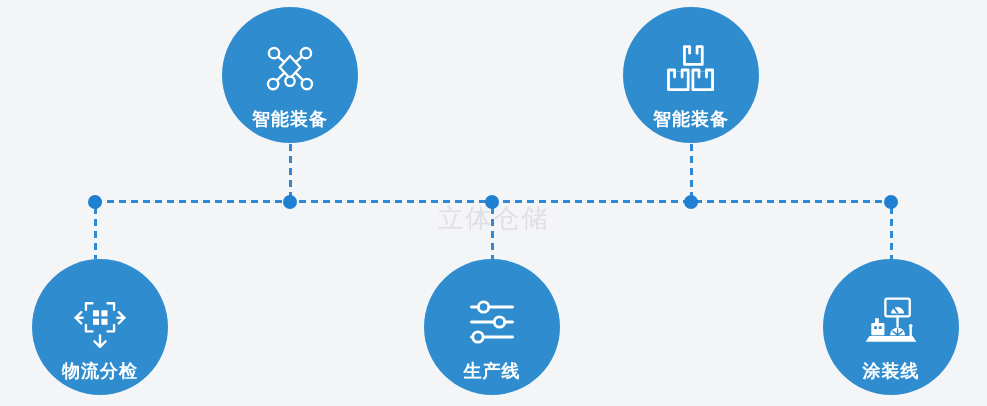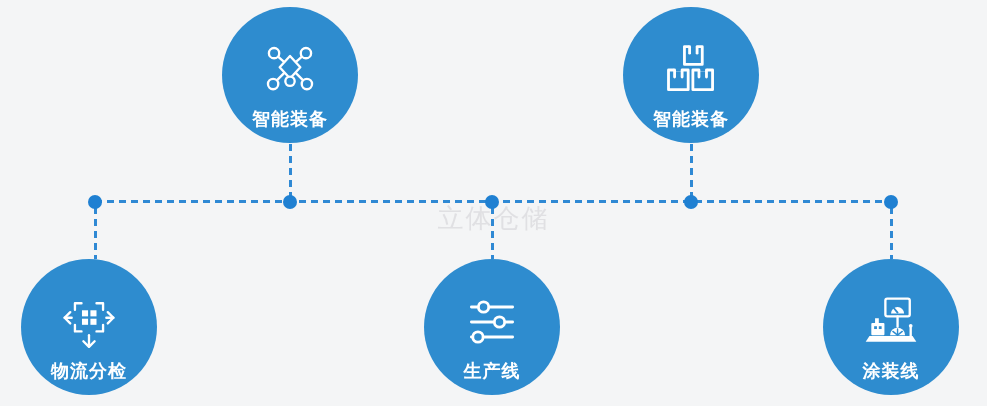--- a/index.html
+++ b/index.html
@@ -130,21 +130,21 @@
       <line class="st3" x1="14.5" y1="28" x2="14.5" y2="35.5"></line>
       <line class="st3" x1="22.5" y1="28" x2="22.5" y2="35.5"></line>
       <rect class="st3" x="34" y="28" width="21" height="21"></rect>
       <rect class="fb" x="40" y="25.5" width="9" height="4"></rect>
       <line class="st3" x1="40.5" y1="28" x2="40.5" y2="35.5"></line>
       <line class="st3" x1="48.5" y1="28" x2="48.5" y2="35.5"></line>
     </svg>
     <div class="label">智能装备</div>
   </div>
 
-  <div class="node" style="left:21px;top:259px;">
+  <div class="node" style="left:32px;top:259px;">
     <svg class="icon" viewBox="0 0 64 60">
 
       <rect class="fw" x="24.5" y="17.5" width="6.5" height="6.5"></rect>
       <rect class="fw" x="33.5" y="17.5" width="6.5" height="6.5"></rect>
       <rect class="fw" x="24.5" y="26.5" width="6.5" height="6.5"></rect>
       <rect class="fw" x="33.5" y="26.5" width="6.5" height="6.5"></rect>
 
       <path class="st" d="M17,17 L17,10 L24,10"></path>
       <path class="st" d="M40,10 L47,10 L47,17"></path>
       <path class="st" d="M17,33 L17,40 L24,40"></path>

